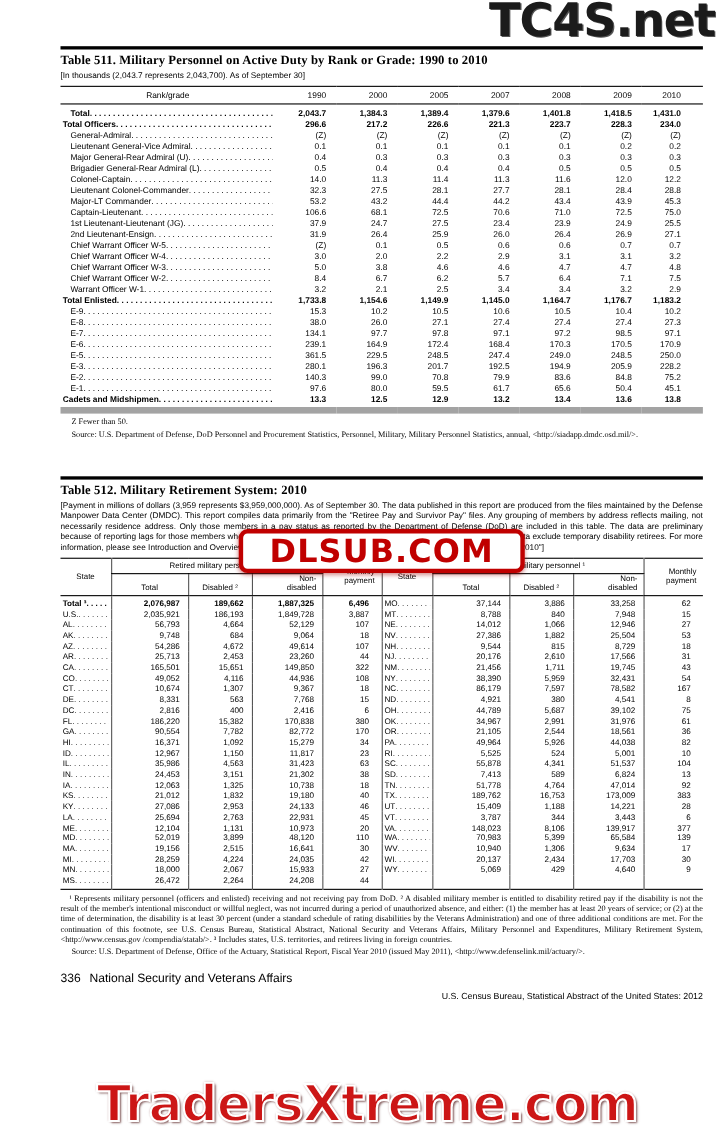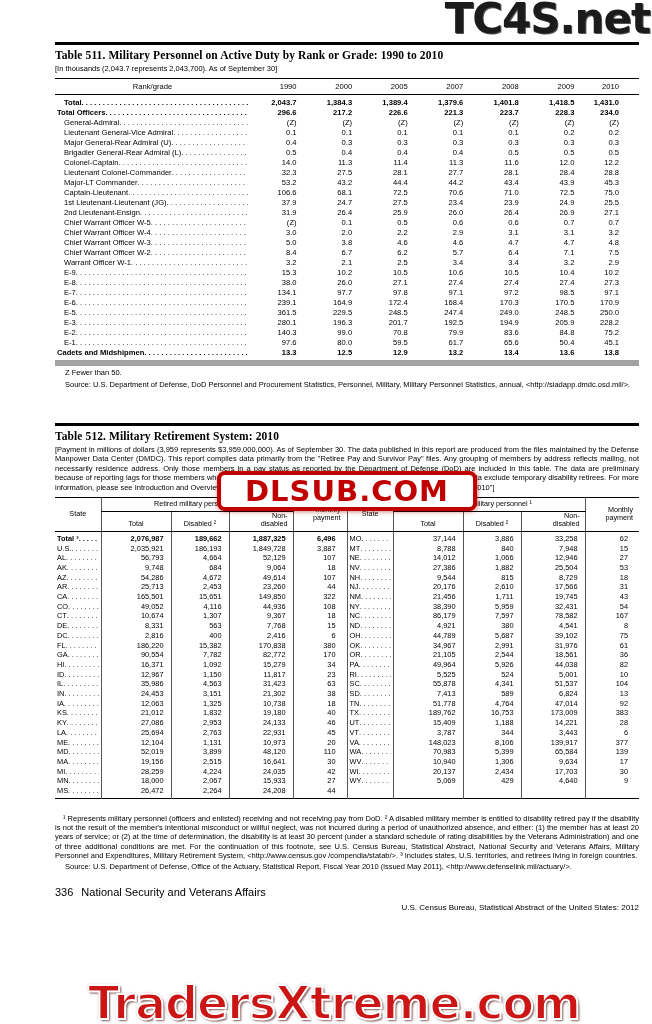--- a/index.html
+++ b/index.html
@@ -57,22 +57,22 @@
   .lbl { display:flex; min-width:0; }
   .lbl.ind { padding-left:7px; }
   .lbl .t { white-space:nowrap; }
   .lbl .dots { flex:1 1 auto; min-width:0; overflow:hidden; white-space:nowrap; }
   .lbl .dots::before {
     content:" . . . . . . . . . . . . . . . . . . . . . . . . . . . . . . . . . . . . . . . . . . . . . . . . . . . . . . . . . . . .";
   }
   .bold .lbl, td.bold .lbl { font-weight:bold; }
 
   
-  .note { font-size:7.5px; line-height:9.3px; margin:2px 0 0 0; text-indent:10px; text-align:justify; }
-  .note.fn { text-indent:8px; margin-top:15px; }
+  .note { font-size:7.5px; line-height:9.3px; margin:2px 0 0 0; text-indent:10px; text-align:justify;font-family:Liberation Serif, serif; }
+  .note.fn { text-indent:8px; margin-top:3px; }
 
   
   .page-footer { margin-top:14px; font-size:11px; }
   .page-footer .pgnum { margin-right:8px; }
   .bottom-line { margin-top:5px; font-size:8px; text-align:right; }
 
   
   .wm-top {
     position:absolute; top:-4px; right:2px; z-index:9;
     font-family:"DejaVu Sans", sans-serif; font-weight:bold;
@@ -381,20 +381,35 @@
                   <span class="dots"></span>
                 </div>
               </td>
               <td class="num">3.2</td>
               <td class="num">2.1</td>
               <td class="num">2.5</td>
               <td class="num">3.4</td>
               <td class="num">3.4</td>
               <td class="num">3.2</td>
               <td class="num">2.9</td>
+            </tr>
+            <tr class="row bold">
+              <td class="lblc c0 bold">
+                <div class="lbl">
+                  <span class="t">Total Enlisted</span>
+                  <span class="dots"></span>
+                </div>
+              </td>
+              <td class="num">1,733.8</td>
+              <td class="num">1,154.6</td>
+              <td class="num">1,149.9</td>
+              <td class="num">1,145.0</td>
+              <td class="num">1,164.7</td>
+              <td class="num">1,176.7</td>
+              <td class="num">1,183.2</td>
             </tr>
             <tr class="row">
               <td class="lblc c0">
                 <div class="lbl ind">
                   <span class="t">E-9</span>
                   <span class="dots"></span>
                 </div>
               </td>
               <td class="num">15.3</td>
               <td class="num">10.2</td>

